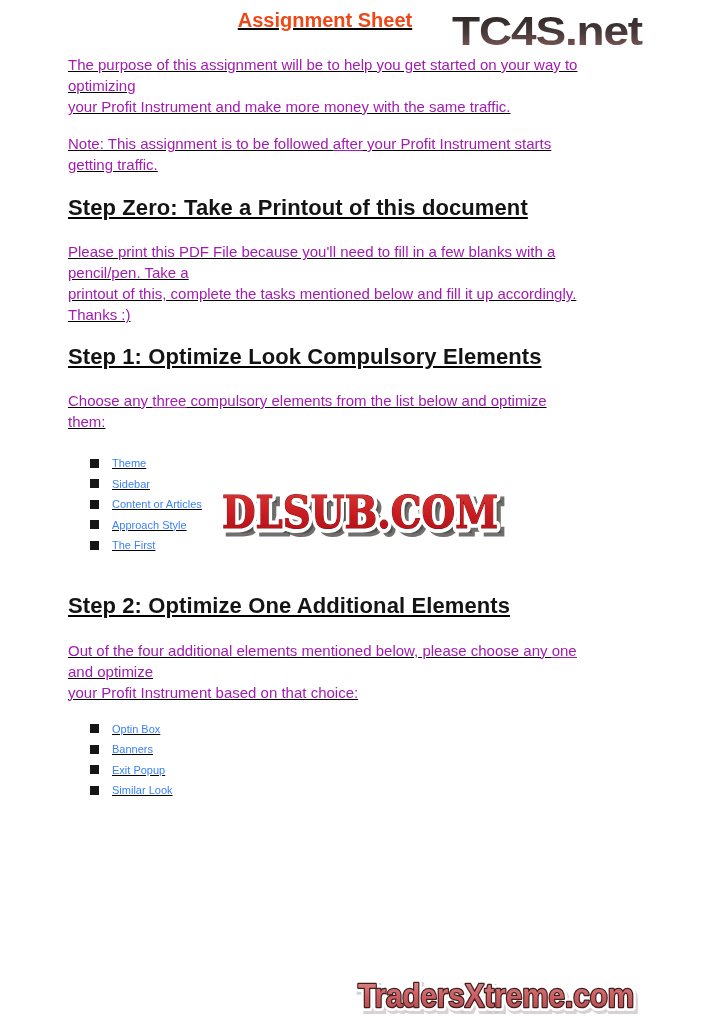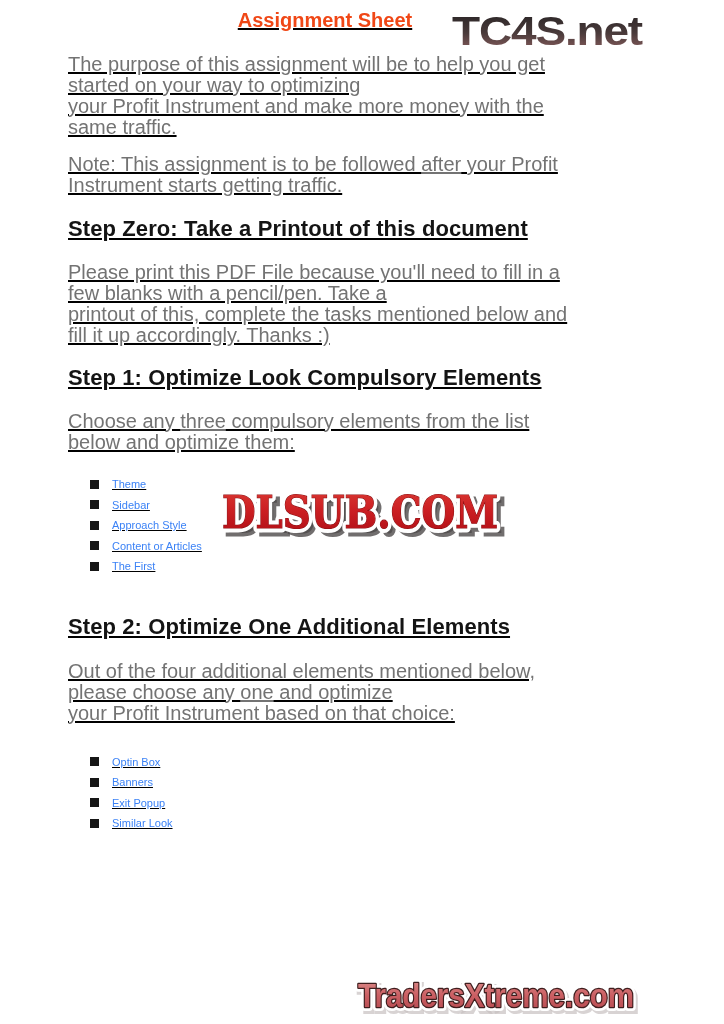--- a/index.html
+++ b/index.html
@@ -38,23 +38,23 @@
     margin-top: 8px;
     text-align: center;
     font-size: 20px;
     font-weight: 700;
     color: #f04716;
     line-height: 1.2;
   }
 
   
   .body-text {
-    font-size: 20px;
+    font-size: 15px;
     line-height: 21px;
-    color: #737373;
+    color: #a21caf;
     white-space: pre-line;
     max-width: 600px;
   }
   .mt-intro { margin-top: 22px; }
   .mt-note  { margin-top: 16px; }
   .mt-p     { margin-top: 20px; }
   .mt-lead  { margin-top: 19px; }
 
   .u { text-decoration: underline; }
 
@@ -68,21 +68,21 @@
   .mt-h0 { margin-top: 20px; }
   .mt-h1 { margin-top: 19px; }
   .mt-h2 { margin-top: 38px; }
 
   
   ul.bullets {
     list-style: none;
     margin-top: 21px;
     margin-left: 22px;
   }
-  ul.bullets.second { margin-top: 28px; }
+  ul.bullets.second { margin-top: 16px; }
   ul.bullets li {
     display: flex;
     align-items: center;
     height: 20.5px;
     font-size: 11px;
     color: #3b82f6;
   }
   .sq {
     display: inline-block;
     width: 9px;
@@ -145,25 +145,25 @@
       <li>
           <span class="sq"></span>
           <span>Theme</span>
         </li>
       <li>
           <span class="sq"></span>
           <span>Sidebar</span>
         </li>
       <li>
           <span class="sq"></span>
+          <span>Content or Articles</span>
+        </li>
+      <li>
+          <span class="sq"></span>
           <span>Approach Style</span>
-        </li>
-      <li>
-          <span class="sq"></span>
-          <span>Content or Articles</span>
         </li>
       <li>
           <span class="sq"></span>
           <span>The First</span>
         </li>
     </ul>
 
     <h3 class="step-heading mt-h2">Step 2: Optimize One Additional Elements</h3>
     <p class="body-text mt-p"><span>Out of the four additional elements mentioned below, please choose any </span><span class="u">one</span><span> and optimize
 your Profit Instrument based on that choice:</span></p>

